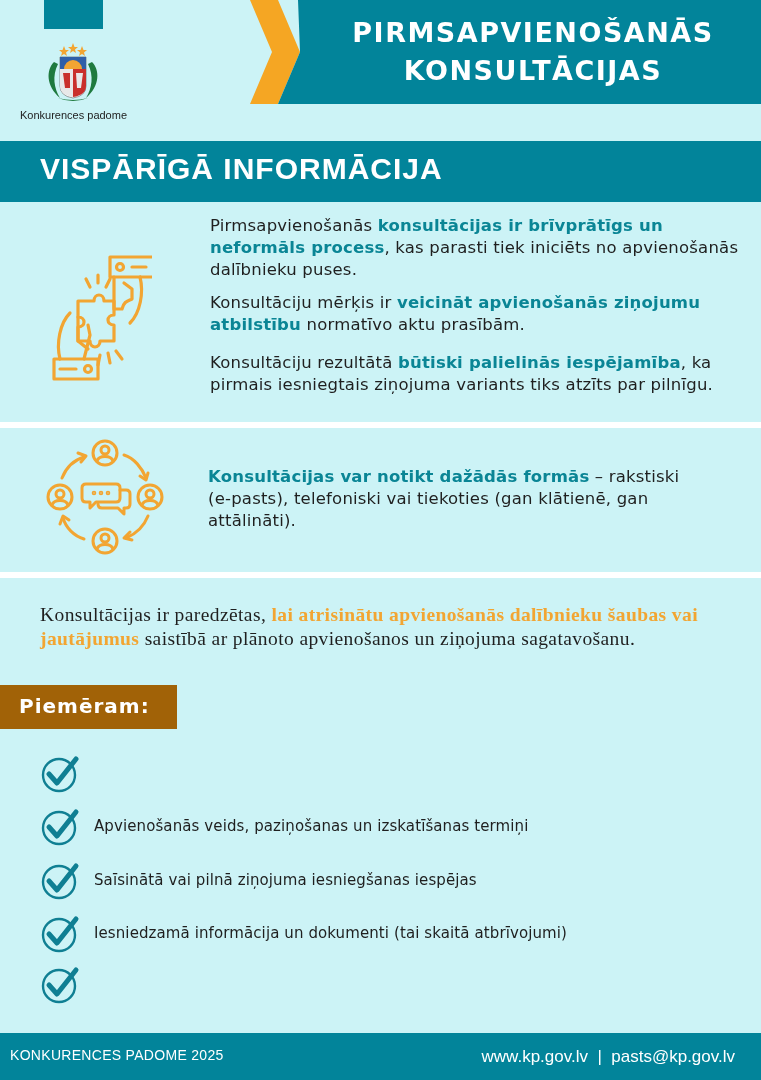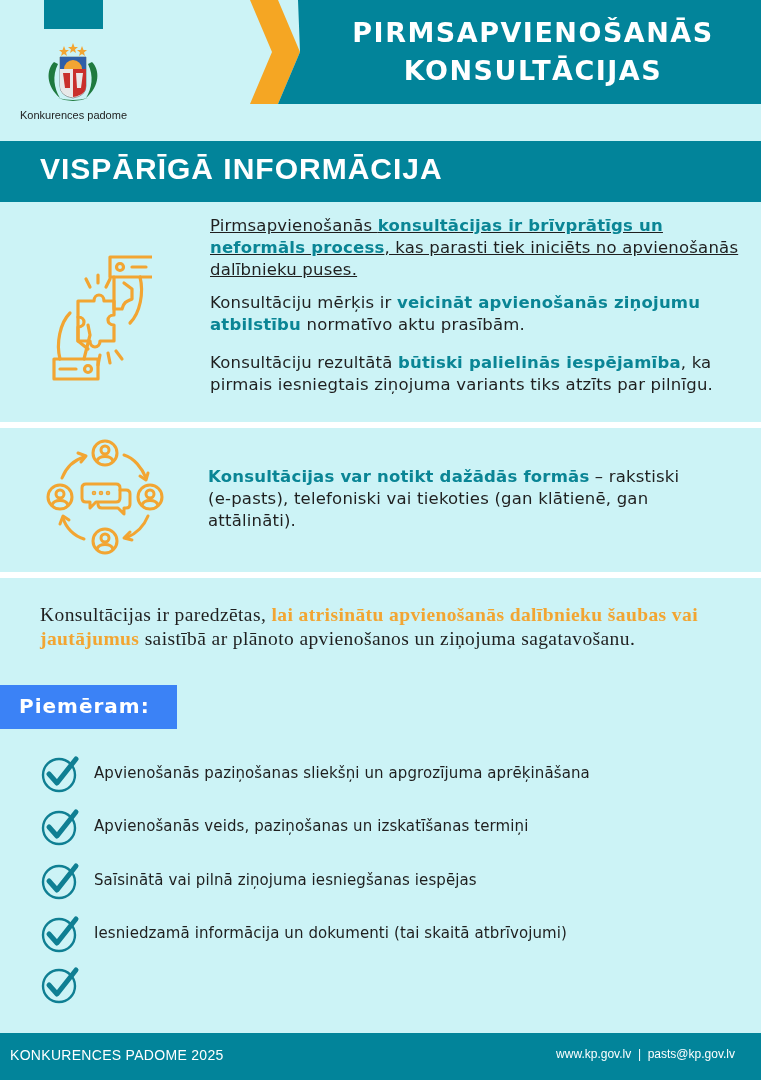--- a/index.html
+++ b/index.html
@@ -35,47 +35,47 @@
     }
 
     .divider { left: 0; width: 761px; height: 6px; background: #fff; }
 
     .para {
       font-size: 16.5px; line-height: 22px; color: #1f1f1f; letter-spacing: 0.2px;
     }
     .hl-teal { color: #0a8595; font-weight: bold; }
     .hl-orange { color: #f2a532; font-weight: bold; }
 
-    .p1 { left: 210px; top: 215px; width: 530px; text-decoration: underline; }
+    .p1 { left: 210px; top: 215px; width: 530px; }
     .p2 { left: 210px; top: 292px; width: 530px; }
     .p3 { left: 210px; top: 352px; width: 530px; }
     .p4 { left: 208px; top: 466px; width: 480px; }
 
     .center-para {
       left: 40px; top: 603px; width: 681px; 
       font-family: Liberation Serif, serif; font-size: 19.5px; line-height: 24px; color: #1f1f1f;
       letter-spacing: 0.4px;
     }
 
     .example-badge {
-      left: 0; top: 685px; width: 177px; height: 44px; background: #3b82f6;
+      left: 0; top: 685px; width: 177px; height: 44px; background: #a16207;
       color: #fff; font-weight: bold; font-size: 20px; letter-spacing: 1px;
       padding: 9px 0 0 19px;
     }
 
     .check-item { left: 40px; width: 680px; display: flex; align-items: center; }
     .check-icon { width: 40px; height: 40px; flex: 0 0 40px; }
     .check-label { margin-left: 14px; font-size: 15px; line-height: 20px; color: #1f1f1f; letter-spacing: 0.1px; }
 
     .footer { left: 0; top: 1033px; width: 761px; height: 47px; background: #02849a; }
     .footer-left {
       left: 10px; top: 1047px; color: #fff; font-family: "Liberation Sans", sans-serif; font-size: 14px; letter-spacing: 0.3px; text-align: right;
     }
     .footer-right {
-      right: 26px; top: 1047px; color: #fff; font-family: "Liberation Sans", sans-serif; font-size: 12px;
+      right: 26px; top: 1047px; color: #fff; font-family: "Liberation Sans", sans-serif; font-size: 17px;
     }
   </style>
 </head>
 <body>
 
 <div class="abs top-square"></div>
 
 <svg class="abs logo" viewBox="0 0 66 66">
 
   <polygon points="24,6 25.5,10 29,10 26,12.5 27,16 24,14 21,16 22,12.5 19,10 22.5,10" fill="#f2a532"></polygon>
@@ -185,21 +185,20 @@
   <span>Konsultācijas ir paredzētas, </span><span class="hl-orange">lai atrisinātu apvienošanās dalībnieku šaubas vai jautājumus</span><span> saistībā ar plānoto apvienošanos un ziņojuma  sagatavošanu.</span>
 </div>
 
 <div class="abs example-badge">Piemēram:</div>
 
 <div class="abs check-item" style="top:753px">
   <svg class="check-icon" viewBox="0 0 40 40">
       <circle cx="19" cy="22" r="16" fill="none" stroke="#0f7f93" stroke-width="2.4"></circle>
       <path d="M9,21 L17,30 L36,6" fill="none" stroke="#0f7f93" stroke-width="5" stroke-linecap="round" stroke-linejoin="round"></path>
     </svg>
-  <span class="check-label">Apvienošanās paziņošanas sliekšņi un apgrozījuma aprēķināšana</span>
 </div>
 <div class="abs check-item" style="top:806px">
   <svg class="check-icon" viewBox="0 0 40 40">
       <circle cx="19" cy="22" r="16" fill="none" stroke="#0f7f93" stroke-width="2.4"></circle>
       <path d="M9,21 L17,30 L36,6" fill="none" stroke="#0f7f93" stroke-width="5" stroke-linecap="round" stroke-linejoin="round"></path>
     </svg>
   <span class="check-label">Apvienošanās veids, paziņošanas un izskatīšanas termiņi</span>
 </div>
 <div class="abs check-item" style="top:860px">
   <svg class="check-icon" viewBox="0 0 40 40">

